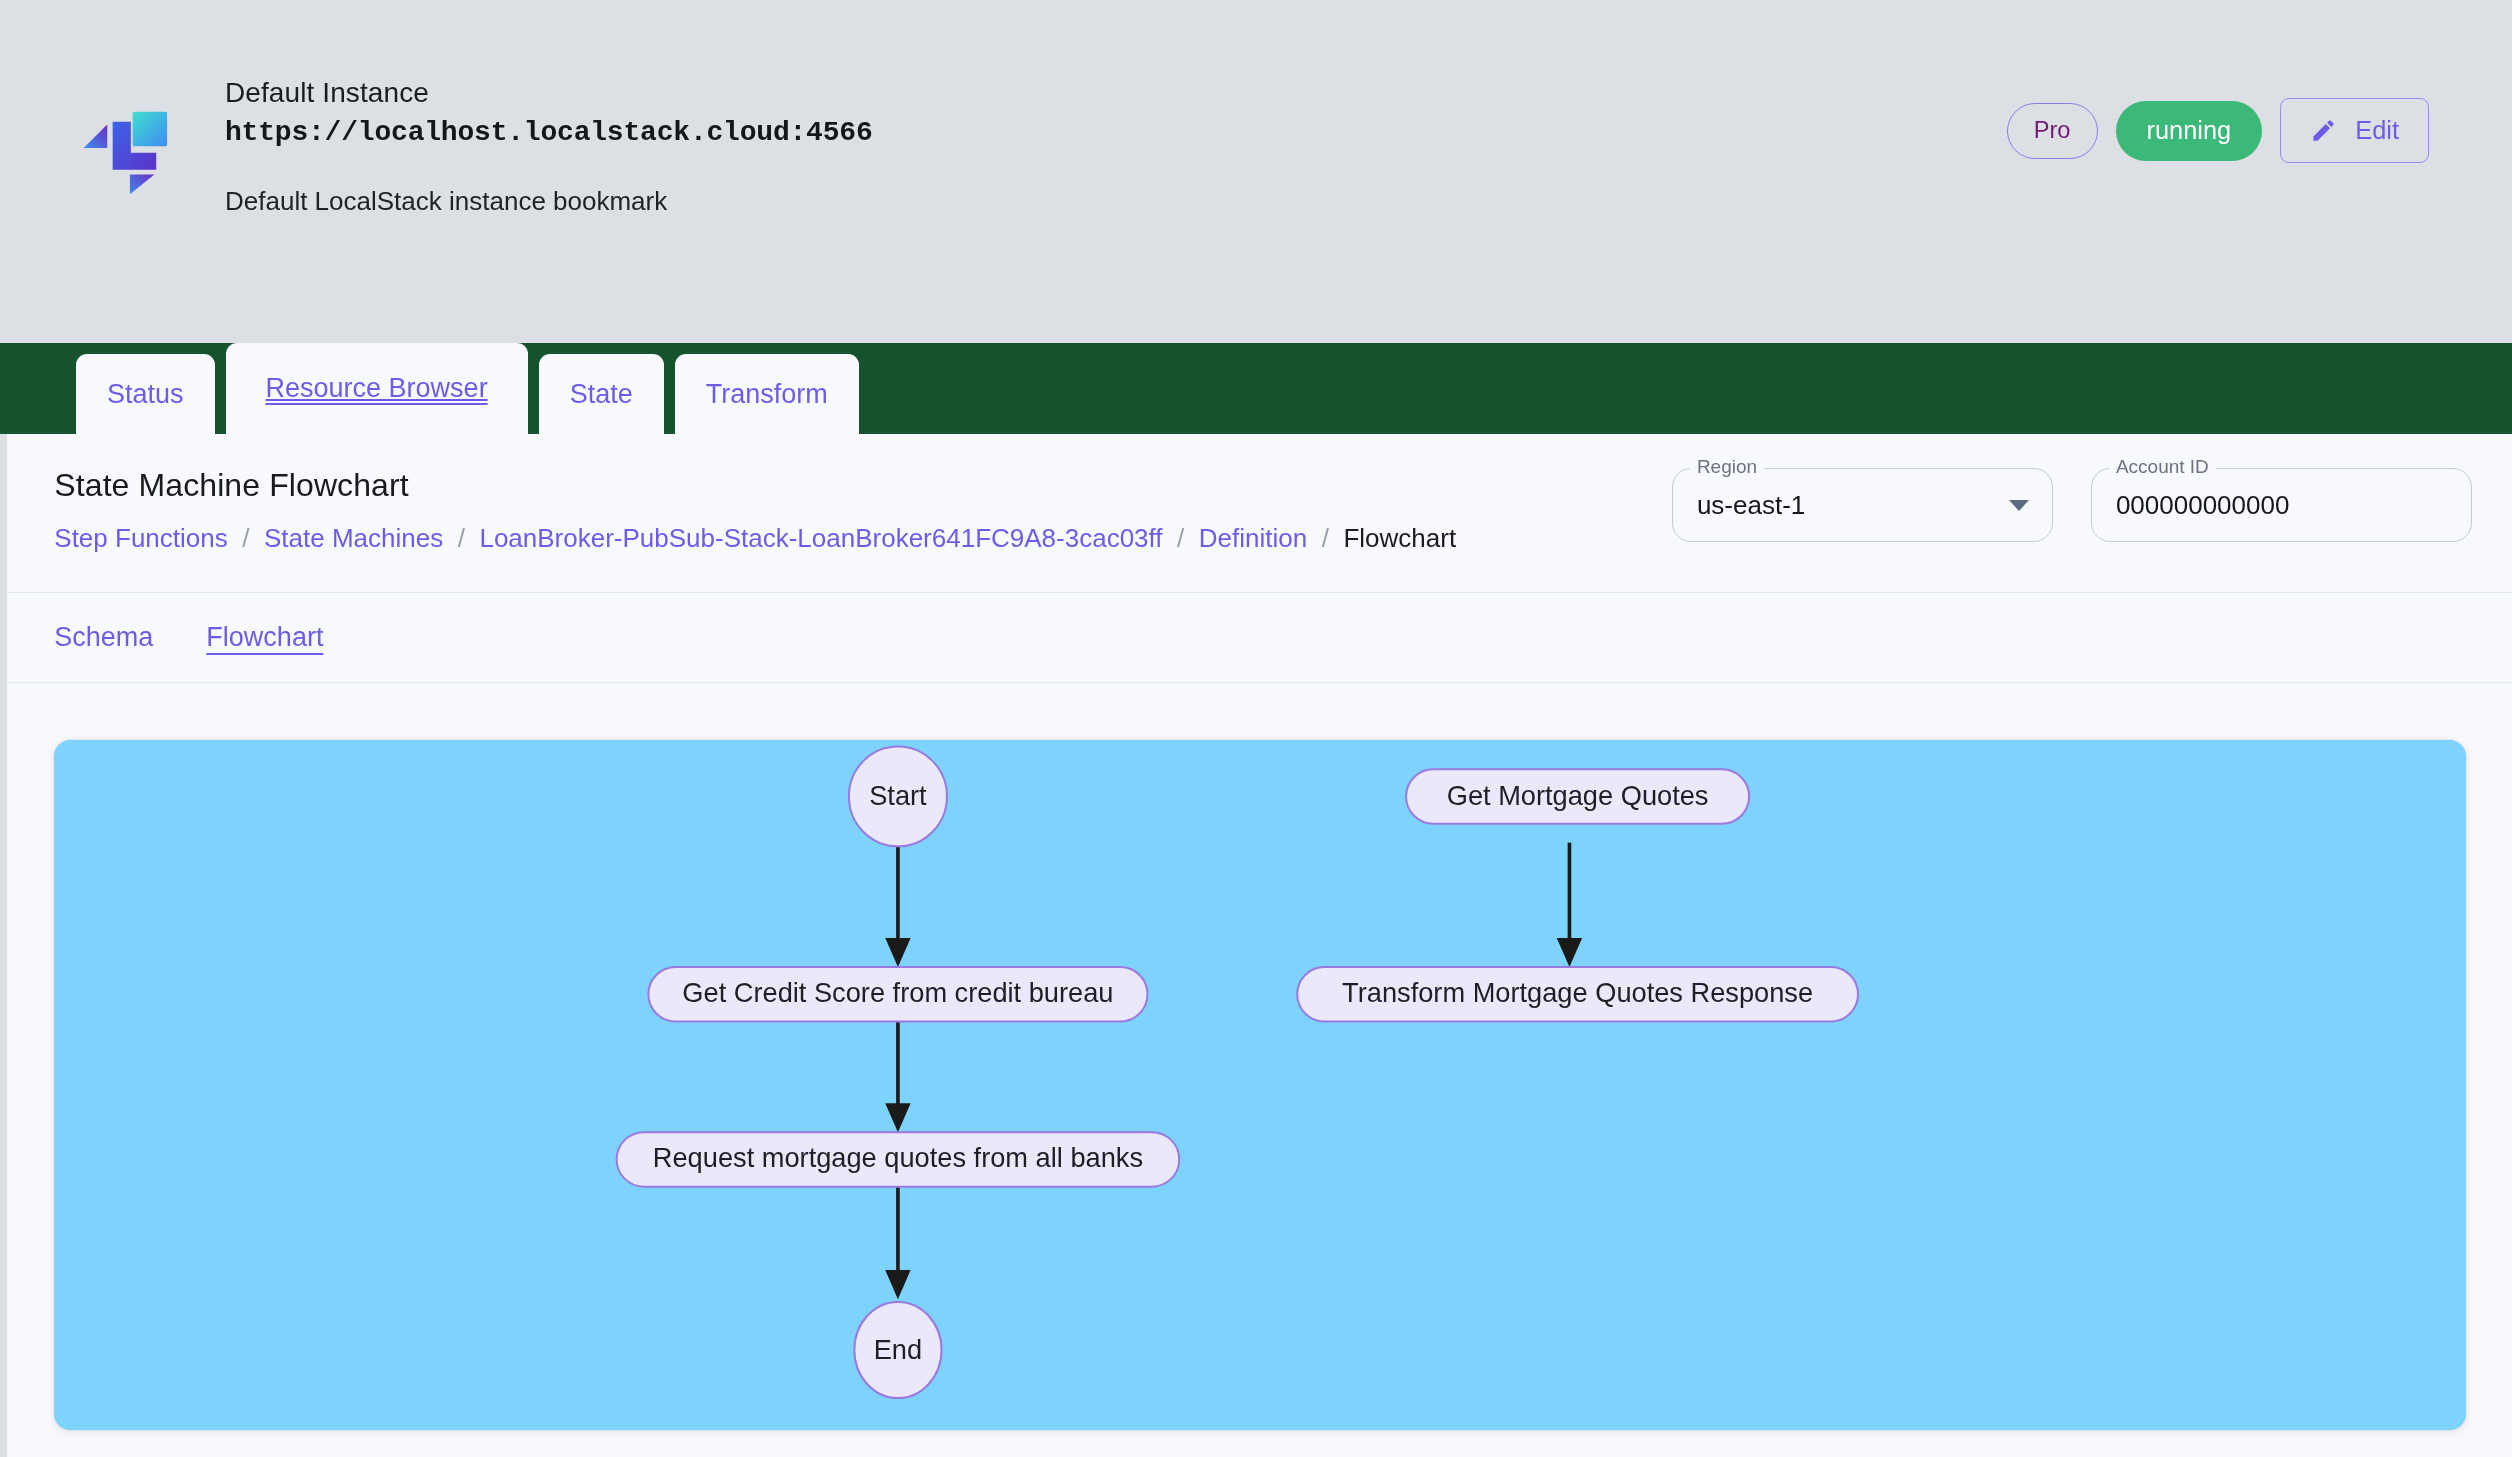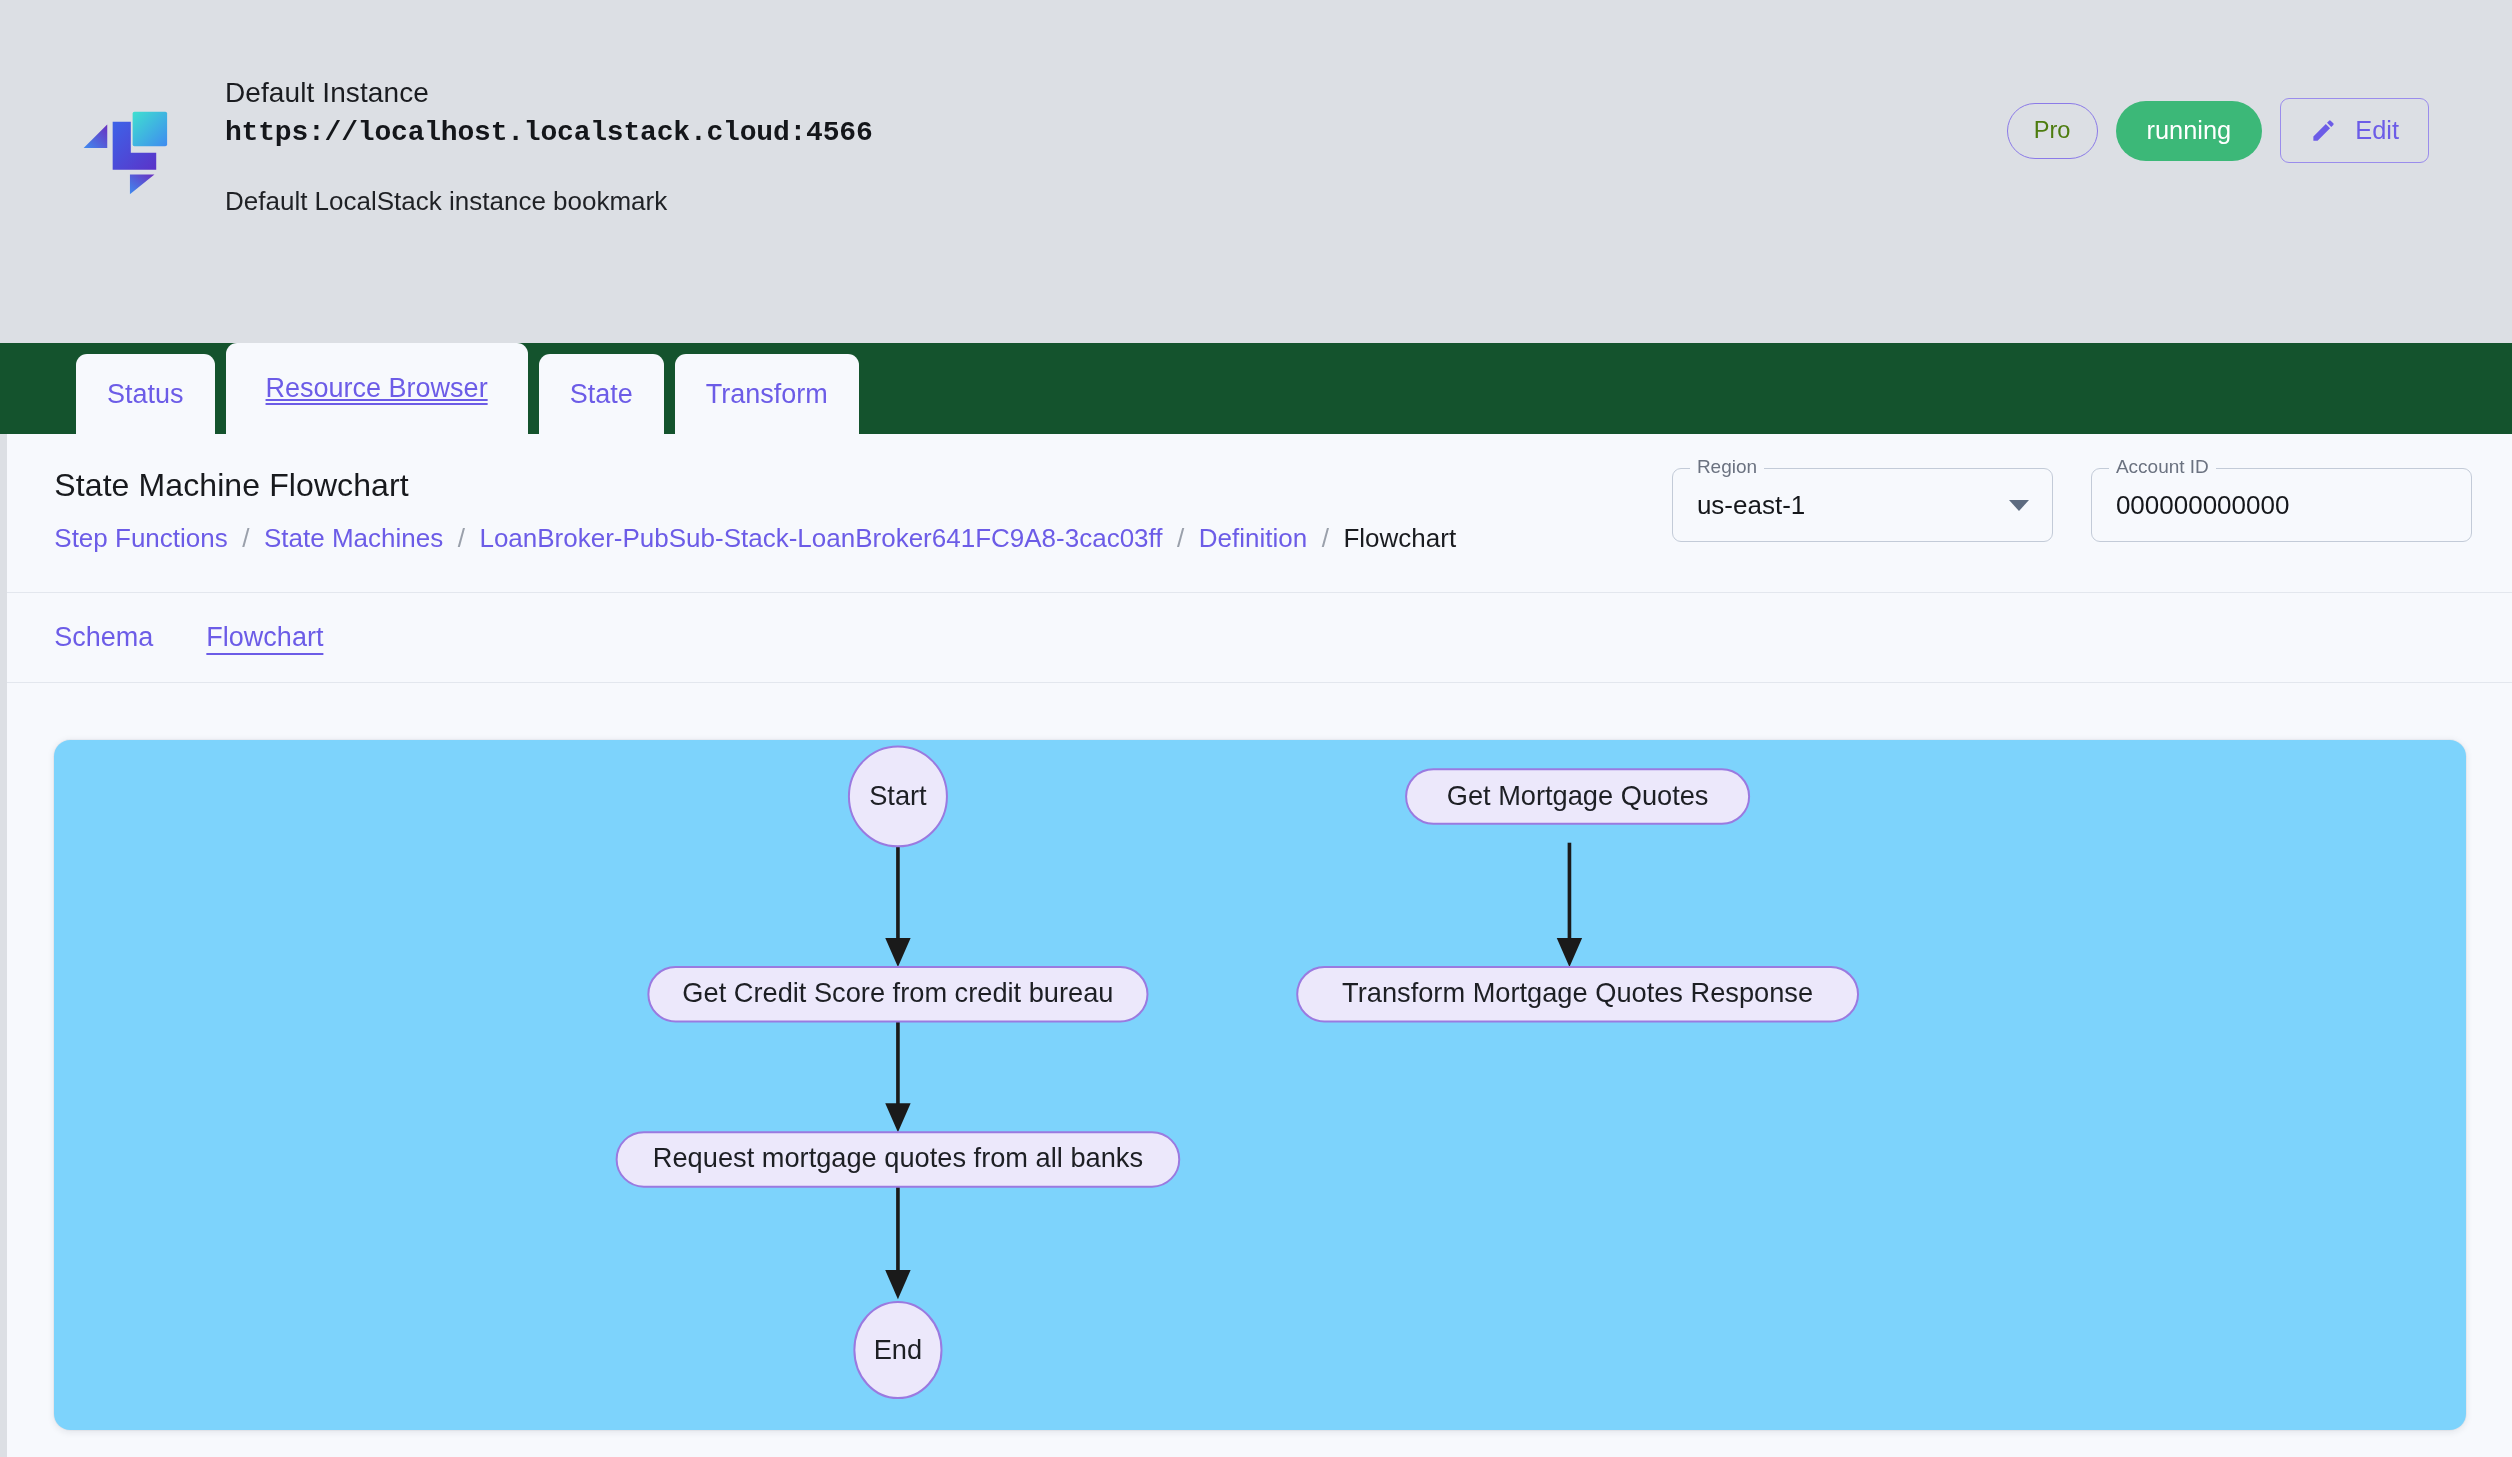--- a/index.html
+++ b/index.html
@@ -85,21 +85,21 @@
     align-items: center;
     gap: 18px;
   }
 
   .pro-chip {
     height: 56px;
     min-width: 91px;
     padding: 0 20px;
     border: 1.5px solid #8b7ae8;
     border-radius: 28px;
-    color: #4d7c0f;
+    color: #701a75;
     font-size: 23.6px;
     display: flex;
     align-items: center;
     justify-content: center;
     background: transparent;
   }
 
   .status-chip {
     height: 60px;
     padding: 0 31px;
@@ -200,21 +200,21 @@
     top: 34px;
     display: flex;
     gap: 38px;
     right: 40px;
   }
 
   .mui-field {
     position: relative;
     height: 74px;
     border: 1.5px solid #c3cbd8;
-    border-radius: 9px;
+    border-radius: 19px;
     background: transparent;
     display: flex;
     align-items: center;
     padding: 0 23.6px;
     cursor: pointer;
   }
   .mui-field .legend {
     position: absolute;
     top: -11.8px; left: 16.3px;
     background: #f7f9fd;

